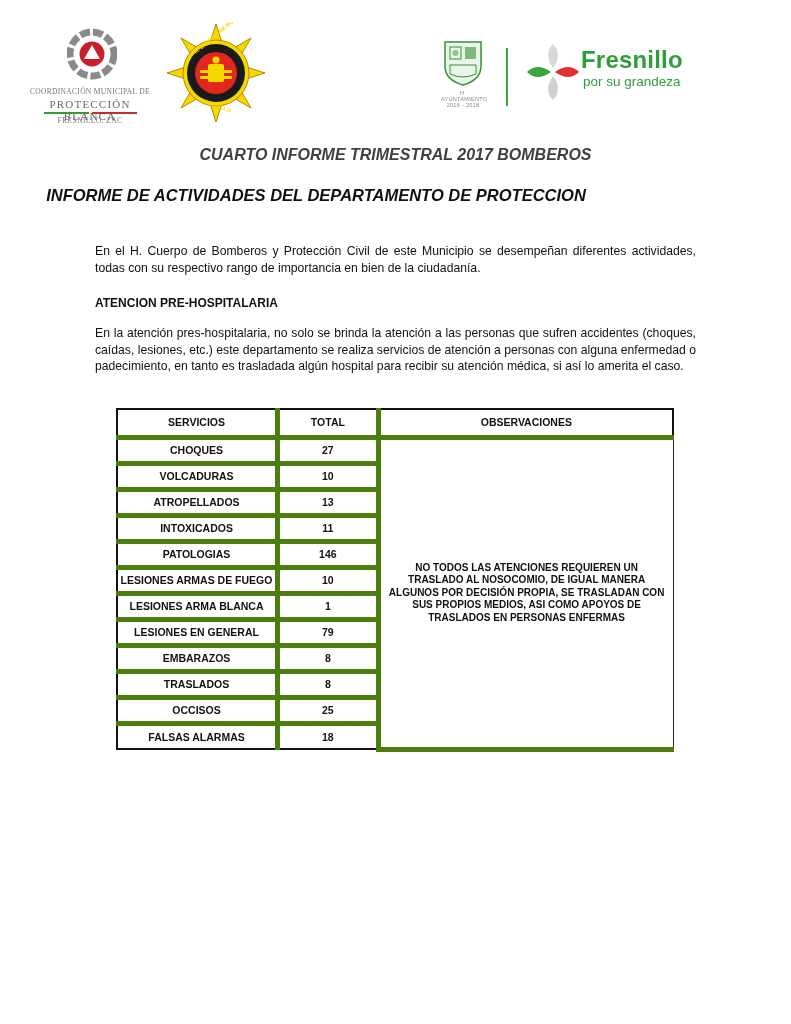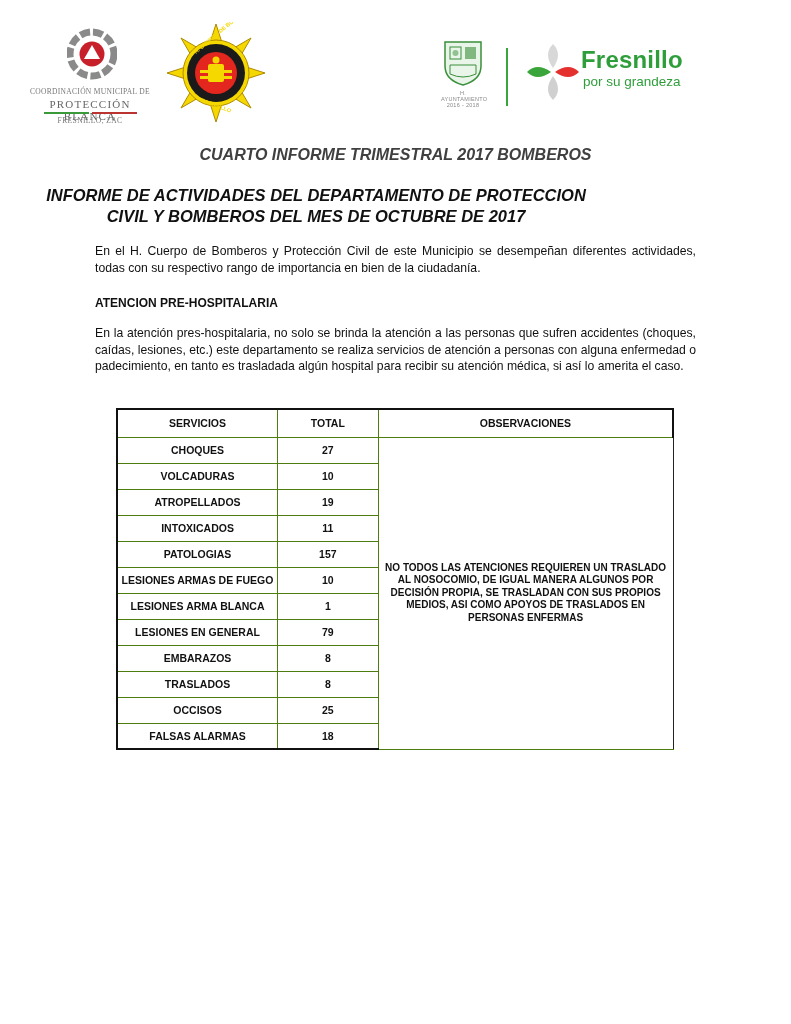--- a/index.html
+++ b/index.html
@@ -36,21 +36,21 @@
     .main-title { position: absolute; left: 0; top: 185px; width: 632px; text-align: center;
       font-weight: bold; font-style: italic; font-size: 16.5px; line-height: 21px; color: #111; }
 
     .para { position: absolute; left: 95px; width: 601px; font-size: 12.2px; line-height: 16.5px; text-align: justify; color: #111; }
     .para1 { top: 243px; }
     .section-heading { position: absolute; left: 95px; top: 296px; font-size: 12px; font-weight: bold; color: #111; }
     .para2 { top: 325px; }
 
     
     table.services { position: absolute; left: 116px; top: 408px; width: 558px; border-collapse: collapse; }
-    table.services th, table.services td { border: 1px solid #4d7c0f; text-align: center; vertical-align: middle;
+    table.services th, table.services td { border: 5px solid #4d7c0f; text-align: center; vertical-align: middle;
       font-size: 10.5px; font-weight: bold; color: #111; }
     table.services th { height: 28px; border-top: 2px solid #111; }
     table.services thead tr { border-bottom: 1.5px solid #999; margin-top: 19px; }
     table.services td { height: 26px; line-height: 12px; }
     table.services td.col-serv, table.services th.col-serv { width: 161px; border-left: 2px solid #111; }
     table.services td.col-total, table.services th.col-total { width: 101px; }
     table.services th.col-obs { width: 296px; border-right: 2px solid #111; }
     table.services td.obs { border-right: 1.5px solid #222; font-size: 10px; line-height: 12.5px; padding: 8px 6px; font-weight: bold; }
     table.services tbody tr:last-child td { border-bottom: 2.5px solid #111; }
     table.services tr.tall td { height: 26px; }
@@ -122,21 +122,20 @@
     <path d="M2,30 Q12,20 26,30 Q12,40 2,30 Z" fill="#3aa53a"></path>
     <path d="M54,30 Q44,20 30,30 Q44,40 54,30 Z" fill="#e53030"></path>
   </svg>
   <div class="brand">Fresnillo</div>
   <div class="tagline">por su grandeza</div>
 </div>
 
 <div class="red-title">CUARTO INFORME TRIMESTRAL 2017 BOMBEROS</div>
 <div class="main-title">
   <div>INFORME DE ACTIVIDADES DEL DEPARTAMENTO DE PROTECCION</div>
-  <div>CIVIL Y BOMBEROS DEL MES DE OCTUBRE DE 2017</div>
 </div>
 
 <p class="para para1">En el H. Cuerpo de Bomberos y Protección Civil de este Municipio se desempeñan diferentes actividades, todas con su respectivo rango de importancia en bien de la ciudadanía.</p>
 <div class="section-heading">ATENCION PRE-HOSPITALARIA</div>
 <p class="para para2">En la atención pres-hospitalaria, no solo se brinda la atención a las personas que sufren accidentes (choques, caídas, lesiones, etc.) este departamento se realiza servicios de atención a personas con alguna enfermedad o padecimiento, en tanto es trasladada algún hospital para recibir su atención médica, si así lo amerita el caso.</p>
 
 <table class="services">
   <thead>
     <tr>
       <th class="col-serv">SERVICIOS</th>
@@ -149,29 +148,29 @@
       <td class="col-serv">CHOQUES</td>
       <td class="col-total">27</td>
       <td class="obs" rowspan="12">NO TODOS LAS ATENCIONES REQUIEREN UN TRASLADO AL NOSOCOMIO, DE IGUAL MANERA ALGUNOS POR DECISIÓN PROPIA, SE TRASLADAN CON SUS PROPIOS MEDIOS, ASI COMO APOYOS DE TRASLADOS EN PERSONAS ENFERMAS</td>
     </tr>
     <tr>
       <td class="col-serv">VOLCADURAS</td>
       <td class="col-total">10</td>
     </tr>
     <tr>
       <td class="col-serv">ATROPELLADOS</td>
-      <td class="col-total">19</td>
+      <td class="col-total">13</td>
     </tr>
     <tr>
       <td class="col-serv">INTOXICADOS</td>
       <td class="col-total">11</td>
     </tr>
     <tr>
       <td class="col-serv">PATOLOGIAS</td>
-      <td class="col-total">157</td>
+      <td class="col-total">146</td>
     </tr>
     <tr class="tall">
       <td class="col-serv">LESIONES ARMAS DE FUEGO</td>
       <td class="col-total">10</td>
     </tr>
     <tr>
       <td class="col-serv">LESIONES ARMA BLANCA</td>
       <td class="col-total">1</td>
     </tr>
     <tr>

